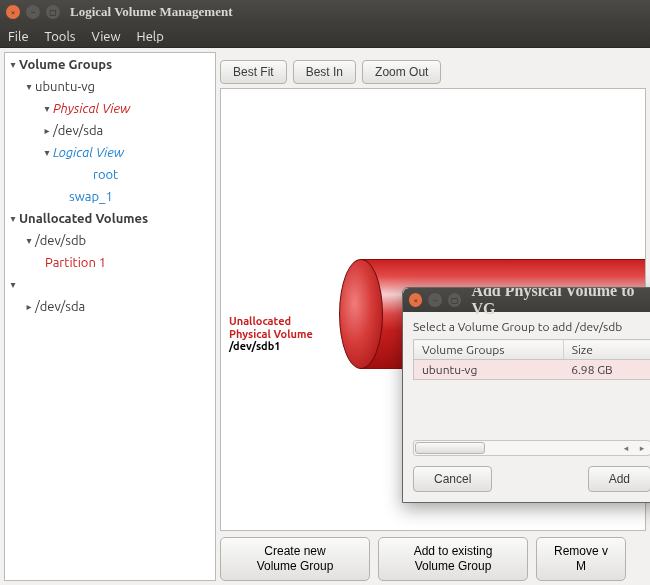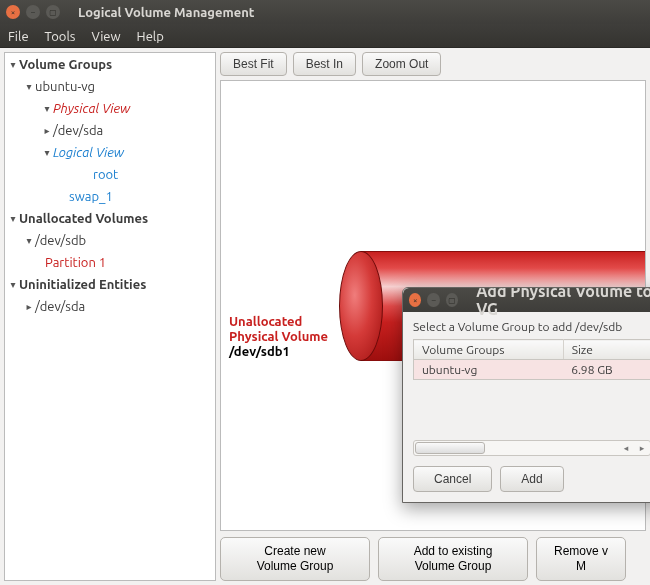--- a/index.html
+++ b/index.html
@@ -22,21 +22,21 @@
     padding: 0 6px;
     gap: 6px;
   }
   .win-btn {
     width: 14px; height: 14px; border-radius: 50%;
     background: #5b5a56;
     display:flex;align-items:center;justify-content:center;
     font-size:8px;color:#2b2a26;
   }
   .win-btn.close { background: #e77043; }
-  .titlebar-text { color: #d9d7d3; font-weight: bold; margin-left: 12px; font-size: 13px; }
+  .titlebar-text { color: #d9d7d3; font-weight: bold; margin-left: 4px; font-size: 13px; font-family: Liberation Serif, serif; }
   .menubar {
     background: linear-gradient(to bottom, #3f3e3b 0%, #34332f 100%);
     height: 24px;
     display: flex;
     align-items: center;
     padding: 0 8px;
     gap: 16px;
     border-bottom: 1px solid #2a2926;
   }
   .menubar span { color: #e6e4e0; font-size: 13px; cursor: default; }
@@ -71,20 +71,21 @@
   .tree-row.bold { font-weight: bold; }
   .tree-row.red { color: #c8201f; }
   .tree-row.blue { color: #1b7fcf; }
   .tree-row.italic { font-style: italic; }
   .main {
     flex: 1;
     display: flex;
     flex-direction: column;
     position: relative;
     padding: 4px;
+    margin-top: 8px;
   }
   .toolbar {
     display: flex;
     gap: 6px;
     margin-bottom: 4px;
   }
   .btn {
     background: linear-gradient(to bottom, #fafafa, #e2e1de);
     border: 1px solid #b5b2ad;
     border-radius: 4px;
@@ -96,22 +97,22 @@
   .canvas {
     flex: 1;
     background: #fff;
     border: 1px solid #bbb;
     position: relative;
     overflow: hidden;
   }
   .vol-label {
     position: absolute;
     left: 8px;
-    top: 233px;
-    font-size: 13px;
+    top: 226px;
+    font-size: 11px;
     line-height: 1.15;
   }
   .vol-label .l1 { color: #c8201f; font-weight: bold; }
   .vol-label .l2 { color: #c8201f; font-weight: bold; }
   .vol-label .l3 { color: #000; font-weight: bold; }
   .cylinder {
     position: absolute;
     left: 118px;
     top: 170px;
     width: 520px;
@@ -204,21 +205,21 @@
   }
   .scroll-arrow-r, .scroll-arrow-l {
     position: absolute; top:0; width:16px; height:14px;
     display:flex;align-items:center;justify-content:center;
     font-size:9px;color:#777;
   }
   .scroll-arrow-l { right:16px; }
   .scroll-arrow-r { right:0; }
   .dlg-actions {
     display: flex;
-    justify-content: flex-start;
+    justify-content: space-between;
     gap: 8px;
     margin-top: 10px;
   }
   .dlg-actions .btn { padding: 5px 20px; }
   .watermark {
     position:absolute; right:4px; bottom:48px;
     font-size:18px; color: rgba(0,0,0,0.15);
     font-family: "SimSun", serif; letter-spacing: 1px;
     pointer-events:none;
   }
@@ -283,21 +284,20 @@
     <div class="tree-row" style="padding-left:18px">
       <span class="twisty">▾</span>
       <span>/dev/sdb</span>
     </div>
     <div class="tree-row red" style="padding-left:28px">
       <span class="twisty placeholder">▸</span>
       <span>Partition 1</span>
     </div>
     <div class="tree-row bold" style="padding-left:2px">
       <span class="twisty">▾</span>
-      <span>Uninitialized Entities</span>
     </div>
     <div class="tree-row" style="padding-left:18px">
       <span class="twisty">▸</span>
       <span>/dev/sda</span>
     </div>
   </div>
 
   <div class="main">
     <div class="toolbar">
       <button class="btn">Best Fit</button>

